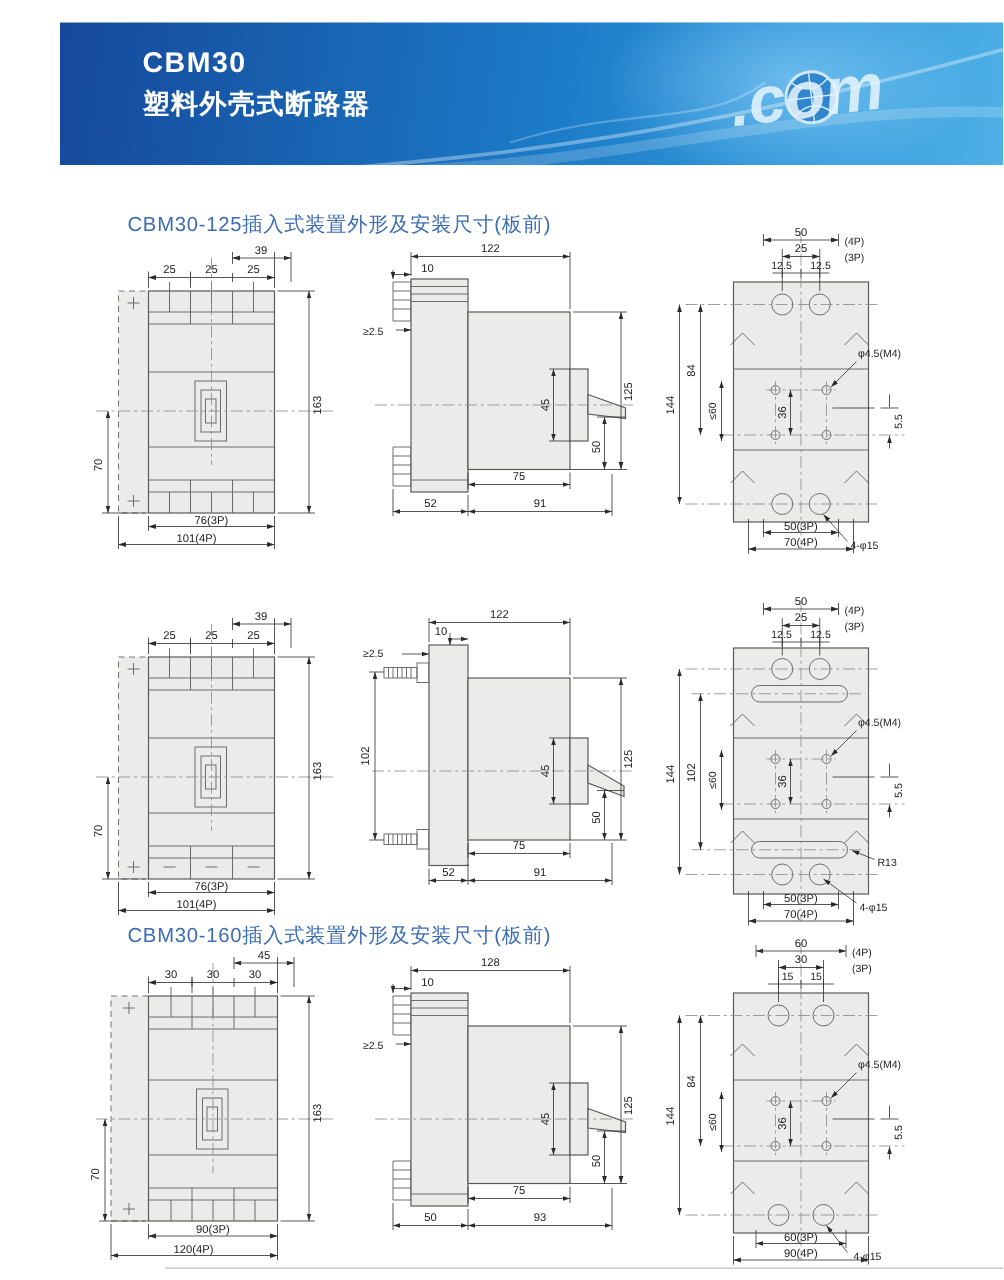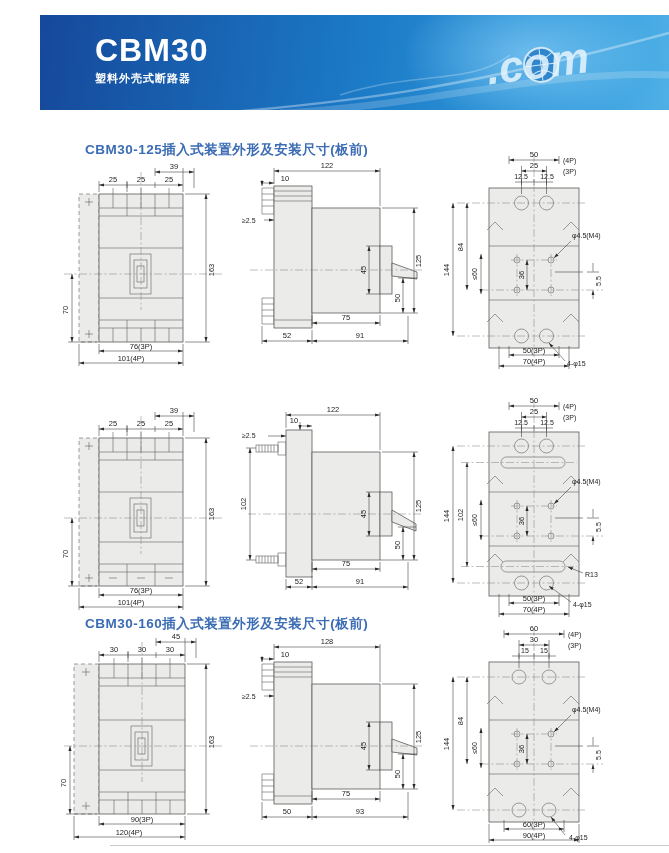--- a/index.html
+++ b/index.html
@@ -5,25 +5,25 @@
   html,body{margin:0;padding:0;background:#fff;}
   .page{position:relative;width:669px;height:853px;background:#ffffff;overflow:hidden;
         font-family:"Liberation Sans",sans-serif;}
   
   .banner{position:absolute;left:40px;top:15px;width:629px;height:95px;
           background:linear-gradient(98deg,#16489b 0%,#185ead 22%,#1b79c6 50%,#2f97d9 78%,#4fb0e6 100%);
           overflow:hidden;}
   .banner-hl{position:absolute;right:-40px;top:-60px;width:360px;height:200px;
              background:radial-gradient(closest-side,rgba(160,220,255,0.55),rgba(160,220,255,0) 70%);}
   .banner-text{position:absolute;left:55px;top:18px;color:#ffffff;}
-  .banner-model{font-size:32px;font-weight:bold;letter-spacing:1px;line-height:1.1;}
-  .banner-sub{font-size:11px;font-weight:bold;margin-top:3px;letter-spacing:1px;}
+  .banner-model{font-size:19px;font-weight:bold;letter-spacing:1px;line-height:1.1;}
+  .banner-sub{font-size:18px;font-weight:bold;margin-top:3px;letter-spacing:1px;}
   .banner-art{position:absolute;left:0;top:0;}
   
-  .sec-title{position:absolute;left:85px;color:#3b6cb4;font-weight:bold;font-size:13.5px;letter-spacing:0.5px;}
+  .sec-title{position:absolute;left:85px;color:#3b6cb4;font-weight:normal;font-size:13.5px;letter-spacing:0.5px;}
   
   .dw{position:absolute;}
   .dw .body{fill:#ebebe9;stroke:#5a5a5a;stroke-width:0.8;}
   .dw .ln{fill:none;stroke:#5f5f5f;stroke-width:0.6;}
   .dw .ghost{fill:#ebebe9;stroke:#777;stroke-width:0.7;stroke-dasharray:4 3;}
   .dw .cl{fill:none;stroke:#8a8a8a;stroke-width:0.55;stroke-dasharray:8 2.5 2 2.5;}
   .dw .dim{fill:none;stroke:#333;stroke-width:0.55;}
   .dw text{font-size:7.5px;fill:#1c1c1c;text-anchor:middle;font-family:"Liberation Sans",sans-serif;}
   .dw text.as{text-anchor:start;}
   .dw text.sm{font-size:7px;}

